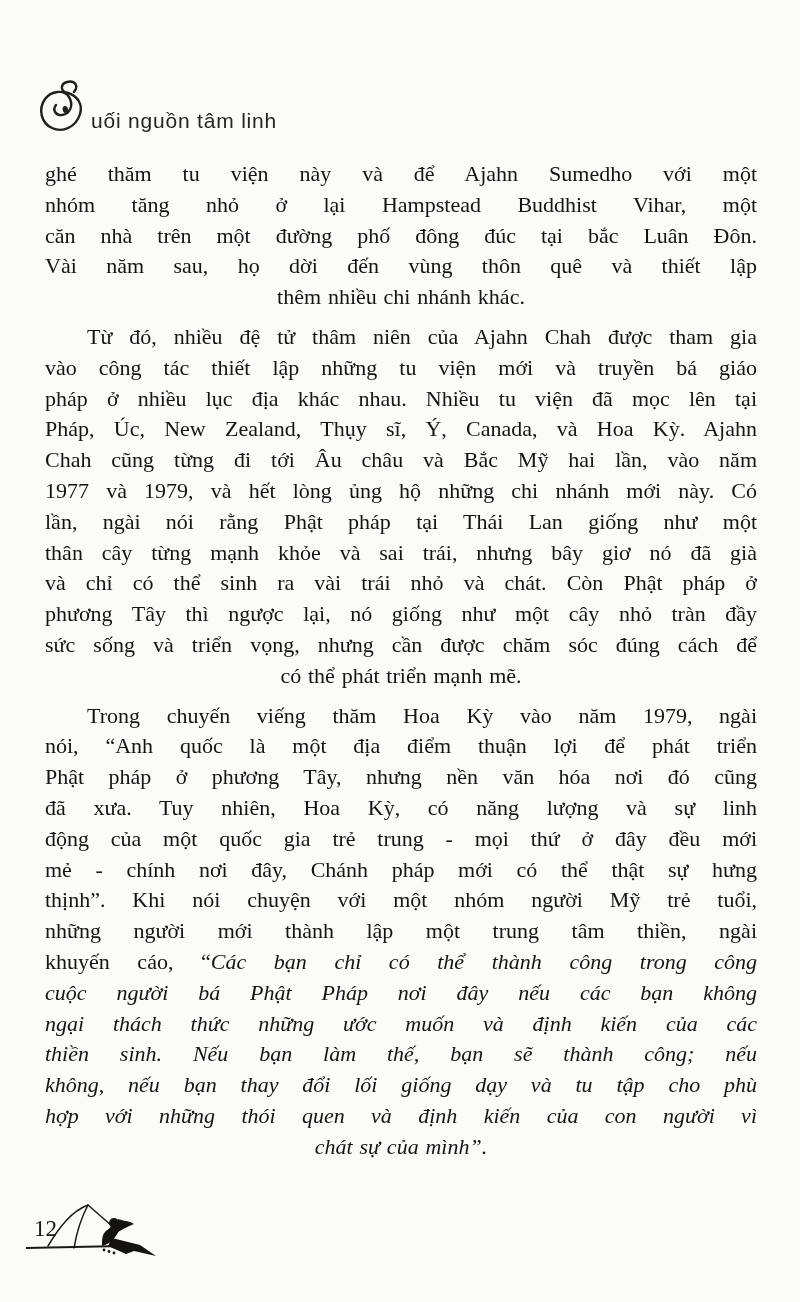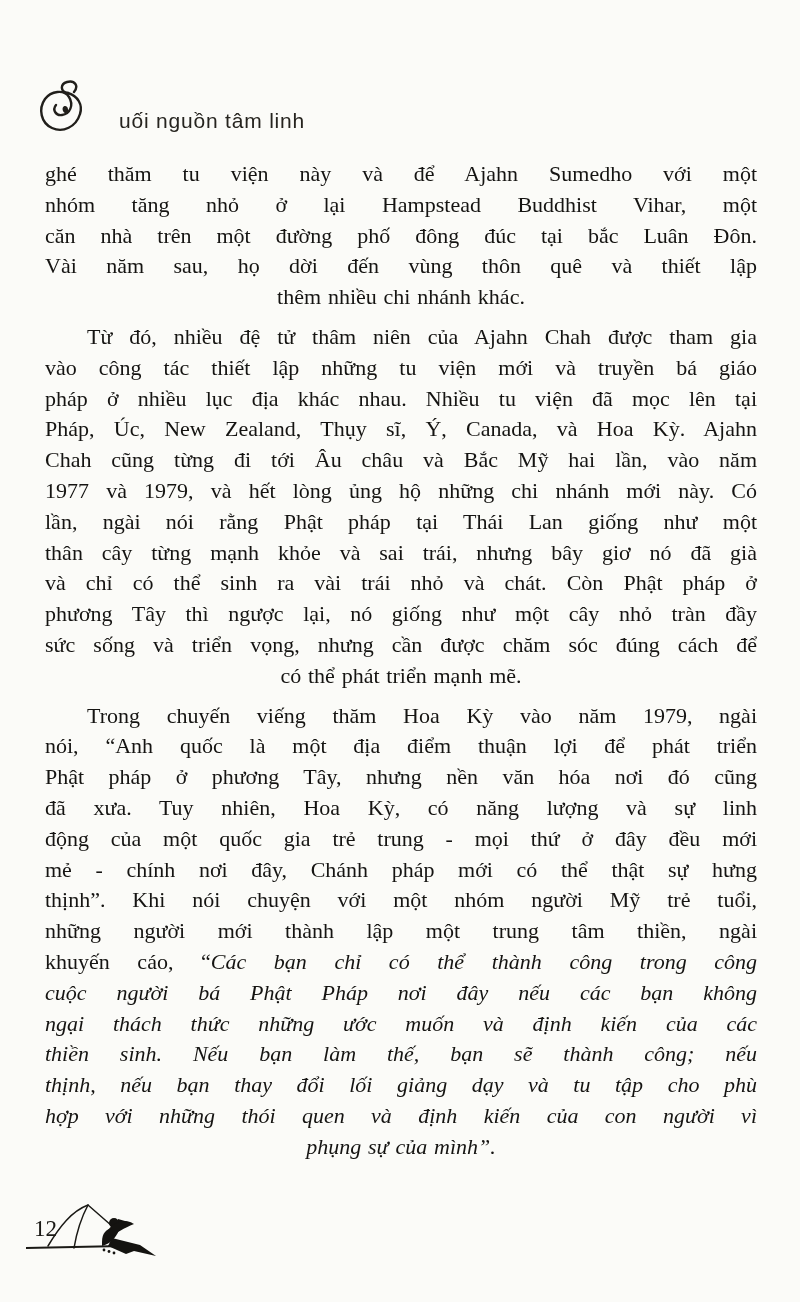--- a/index.html
+++ b/index.html
@@ -11,21 +11,21 @@
     position: relative;
     overflow: hidden;
   }
   .page { position: absolute; inset: 0; }
 
   
   .running-header {
     position: absolute; top: 80px; left: 36px;
     display: flex; align-items: flex-end;
     font-family: "Liberation Sans", sans-serif;
-    font-size: 21px; letter-spacing: 0.8px; color: #26241f; gap: 28px;
+    font-size: 21px; letter-spacing: 0.8px; color: #26241f;
   }
   .running-header .ornament { margin-right: 5px; }
   .running-header .title-rest { padding-bottom: 6px; }
   .sr-only {
     position: absolute; width: 1px; height: 1px;
     overflow: hidden; clip: rect(0 0 0 0); white-space: nowrap;
   }
 
   
   .body-text {
@@ -104,23 +104,23 @@
       <span class="ln j">Phật pháp ở phương Tây, nhưng nền văn hóa nơi đó cũng</span>
       <span class="ln j">đã xưa. Tuy nhiên, Hoa Kỳ, có năng lượng và sự linh</span>
       <span class="ln j">động của một quốc gia trẻ trung - mọi thứ ở đây đều mới</span>
       <span class="ln j">mẻ - chính nơi đây, Chánh pháp mới có thể thật sự hưng</span>
       <span class="ln j">thịnh”. Khi nói chuyện với một nhóm người Mỹ trẻ tuổi,</span>
       <span class="ln j">những người mới thành lập một trung tâm thiền, ngài</span>
       <span class="ln j"><span>khuyến cáo, “</span><span class="it">Các bạn chỉ có thể thành công trong công</span></span>
       <span class="ln j it">cuộc người bá Phật Pháp nơi đây nếu các bạn không</span>
       <span class="ln j it">ngại thách thức những ước muốn và định kiến của các</span>
       <span class="ln j it">thiền sinh. Nếu bạn làm thế, bạn sẽ thành công; nếu</span>
-      <span class="ln j it">thịnh, nếu bạn thay đổi lối giảng dạy và tu tập cho phù</span>
+      <span class="ln j it">không, nếu bạn thay đổi lối giống dạy và tu tập cho phù</span>
       <span class="ln j it">hợp với những thói quen và định kiến của con người vì</span>
-      <span class="ln last it">phụng sự của mình”.</span>
+      <span class="ln last it">chát sự của mình”.</span>
     </p>
 
   </main>
 
   <footer class="page-footer">
     <svg width="140" height="64" viewBox="0 0 140 64" aria-hidden="true">
 
       <line x1="4" y1="50" x2="100" y2="48" stroke="#1a1915" stroke-width="1.8"></line>
 
       <g fill="none" stroke="#1a1915" stroke-width="1.5" stroke-linecap="round">

